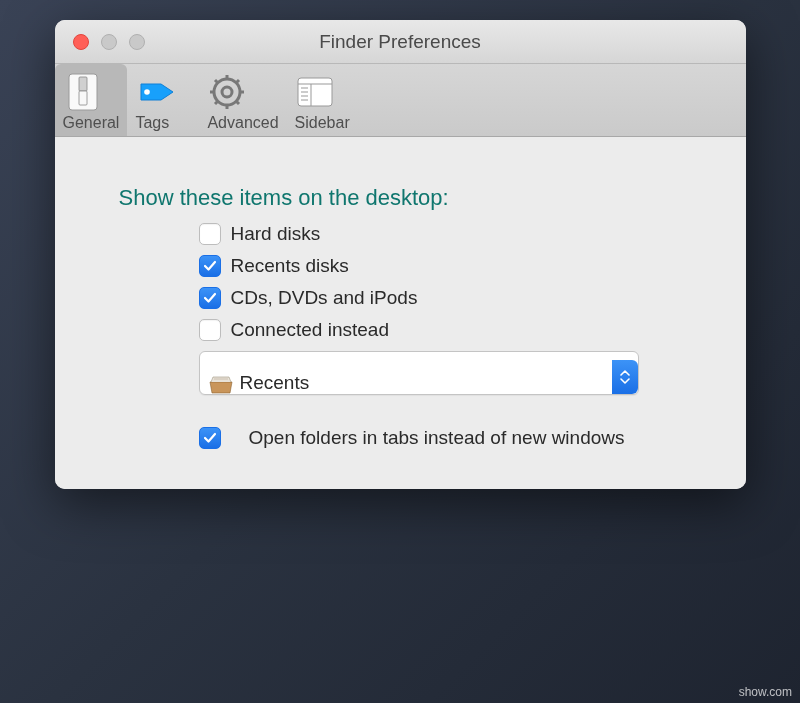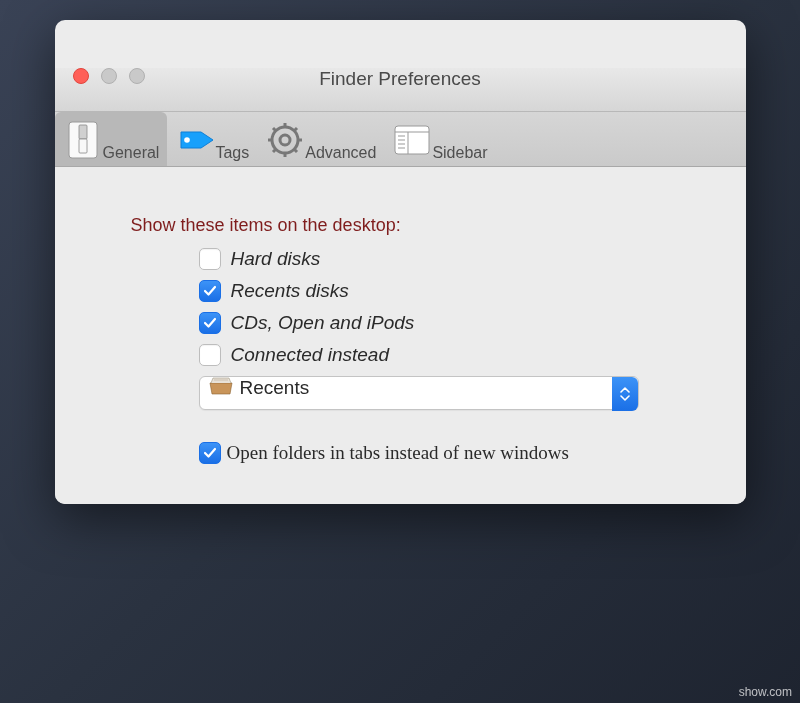--- a/index.html
+++ b/index.html
@@ -17,23 +17,23 @@
       width: 691px;
       background: #ececec;
       border-radius: 10px;
       box-shadow: 0 15px 50px rgba(0,0,0,0.5);
       overflow: hidden;
     }
     .titlebar {
       height: 44px;
       background: linear-gradient(#e8e8e8, #d6d6d6);
       display: flex;
+      align-items: center;
       position: relative;
       border-bottom: 1px solid #b8b8b8;
-      margin-top: 48px;
     }
     .traffic-lights {
       display: flex;
       gap: 12px;
       padding-left: 18px;
     }
     .traffic-light {
       width: 16px; height: 16px; border-radius: 50%;
     }
     .tl-close { background: #ff5f57; border: 0.5px solid #e1453d; }
@@ -48,59 +48,58 @@
       pointer-events: none;
     }
     .toolbar {
       display: flex;
       background: linear-gradient(#d6d6d6, #cacaca);
       border-bottom: 1px solid #a8a8a8;
       padding: 0;
     }
     .toolbar-item {
       display: flex;
-      flex-direction: row;
-      align-items: flex-end;
+      flex-direction: column;
+      align-items: flex-start;
       padding: 8px 8px 4px 8px;
       cursor: pointer;
       font-size: 16px;
       color: #4f4f4f;
       min-width: 72px;
     }
     .toolbar-item.active {
       background: #b8b8b8;
       border-radius: 6px 6px 0 0;
     }
     .toolbar-icon {
       width: 40px; height: 40px;
       display: flex; align-items: center; justify-content: center;
       margin-bottom: 2px;
     }
     .content {
       background: #ececec;
       padding: 32px 40px 40px 40px;
     }
     .section-label {
-      font-size: 18px;
-      color: #7f1d1d;
-      margin: 16px 0 12px 36px;
+      font-size: 22px;
+      color: #0f766e;
+      margin: 16px 0 12px 24px;
     }
     .checkbox-group {
       margin-left: 104px;
       display: flex;
       flex-direction: column;
       gap: 10px;
     }
     .checkbox-row {
       display: flex;
       align-items: center;
       gap: 10px;
       font-size: 19px;
       color: #2a2a2a;
-      font-style: italic;
     }
     .checkbox {
       width: 22px; height: 22px;
       border-radius: 5px;
       display: flex; align-items: center; justify-content: center;
       flex-shrink: 0;
     }
     .checkbox.unchecked {
       background: #fff;
       border: 1px solid #bdbdbd;
@@ -110,22 +109,22 @@
       background: linear-gradient(#3c93f7, #1a6fe6);
       border: 1px solid #1a6fe6;
     }
     .checkbox.checked svg { stroke: #fff; }
     .select-row {
       margin: 10px 0 0 104px;
       width: 440px;
     }
     .select {
       display: flex;
-      align-items: flex-start;
-      height: 34px;
+      align-items: flex-end;
+      height: 44px;
       background: #fff;
       border: 1px solid #c4c4c4;
       border-radius: 6px;
       position: relative;
       box-shadow: 0 1px 1px rgba(0,0,0,0.05);
     }
     .select-icon {
       width: 26px; height: 18px;
       margin: 0 6px 0 8px;
       display: flex; align-items: center; justify-content: center;
@@ -143,24 +142,23 @@
       display: flex;
       flex-direction: column;
       align-items: center;
       justify-content: center;
       gap: 2px;
     }
     .tabs-checkbox {
       margin: 32px 0 0 104px;
       display: flex;
       align-items: center;
-      gap: 6px;
+      gap: 28px;
       font-size: 19px;
       color: #2a2a2a;
-      font-family: Liberation Serif, serif;
     }
     .watermark {
       position: fixed;
       bottom: 4px;
       right: 8px;
       font-size: 12px;
       color: rgba(255,255,255,0.7);
     }
   </style>
 </head>
@@ -251,21 +249,21 @@
         </div>
         <span>Recents disks</span>
       </div>
 
       <div class="checkbox-row">
         <div class="checkbox checked">
           <svg width="14" height="14" viewBox="0 0 14 14">
               <path d="M2 7 L5.5 10.5 L12 3" fill="none" stroke-width="2.2" stroke-linecap="round" stroke-linejoin="round"></path>
             </svg>
         </div>
-        <span>CDs, Open and iPods</span>
+        <span>CDs, DVDs and iPods</span>
       </div>
 
       <div class="checkbox-row">
         <div class="checkbox unchecked"></div>
         <span>Connected instead</span>
       </div>
 
     </div>
 
     <div class="select-row">

